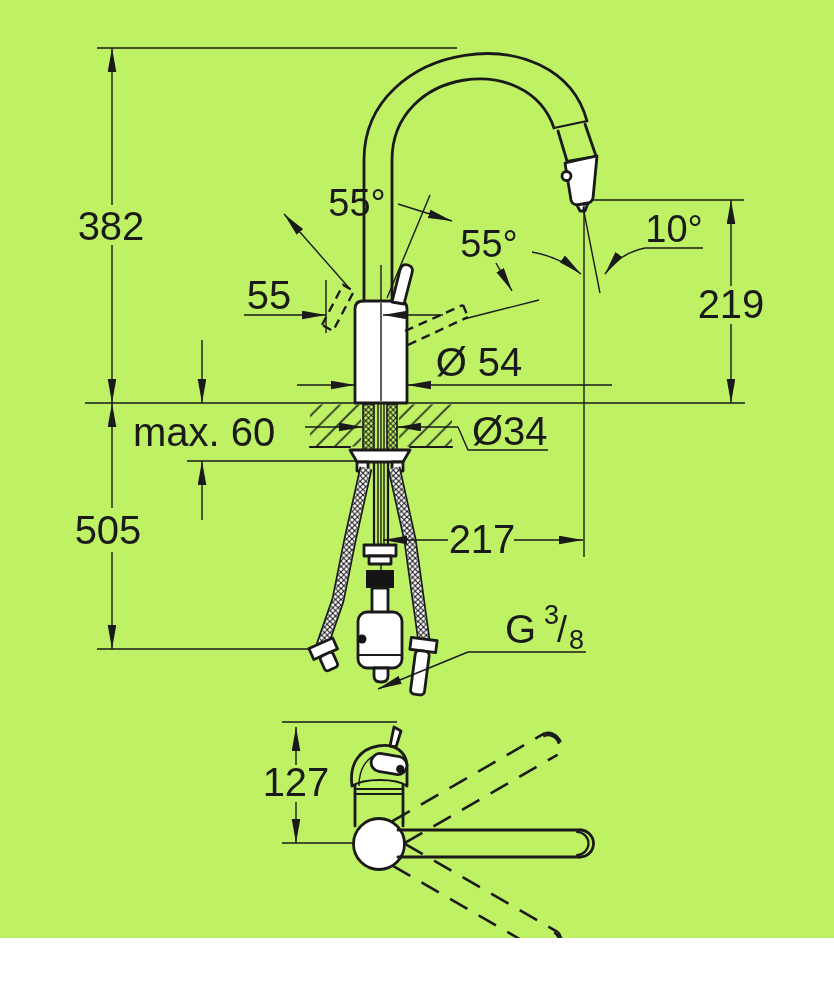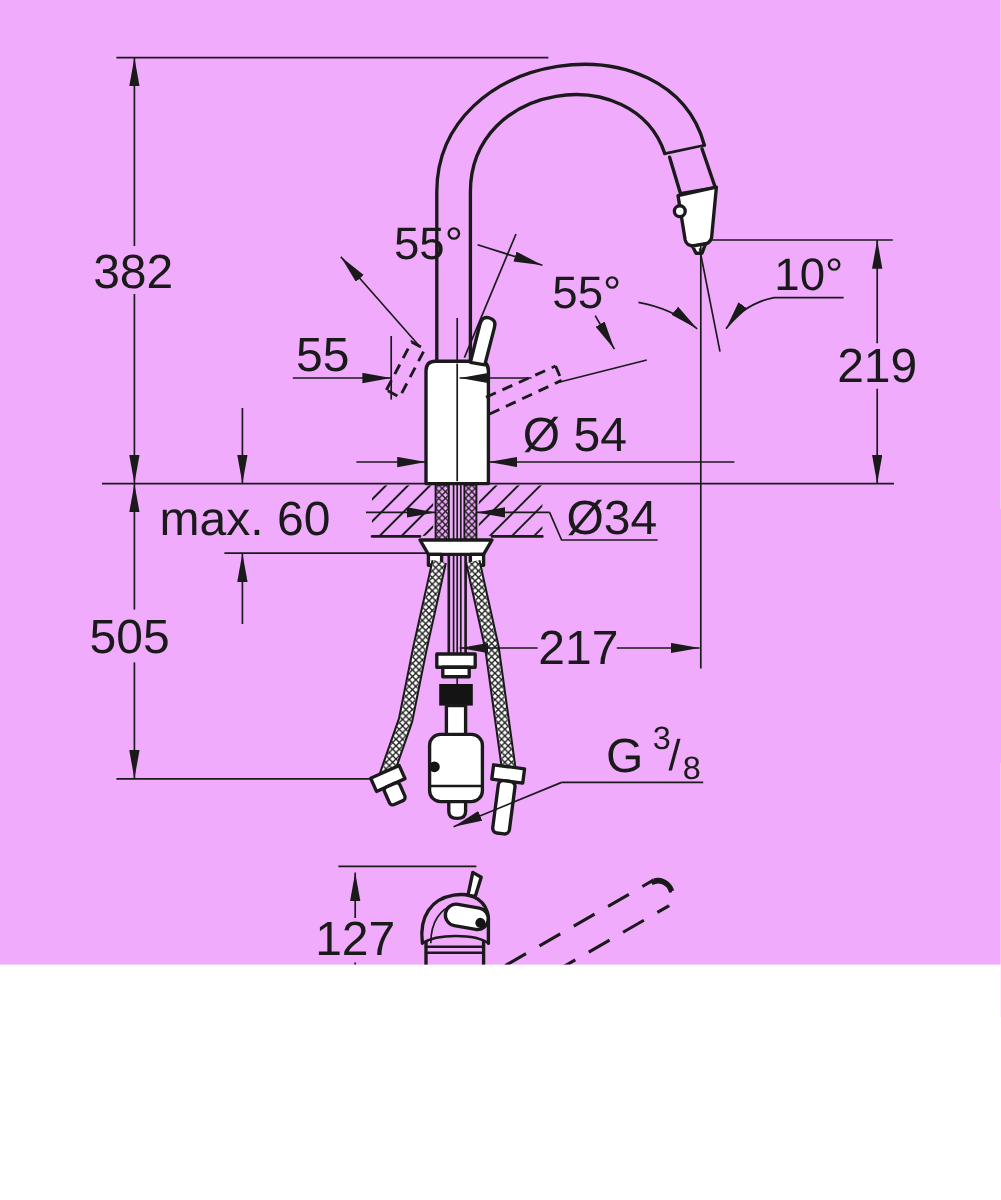--- a/index.html
+++ b/index.html
@@ -1,16 +1,16 @@
 <!DOCTYPE html>
 <html><head>
 <meta charset="utf-8">
 <style>
   html,body{margin:0;padding:0;background:#fff;}
-  .stage{position:relative;width:834px;height:804px;background:#f0abfc;overflow:hidden;
+  .stage{position:relative;width:834px;height:938px;background:#bef264;overflow:hidden;
          font-family:"Liberation Sans", sans-serif;}
   svg{position:absolute;left:0;top:0;}
   text{font-family:"Liberation Sans", sans-serif;fill:#1a1a1a;}
   .dim-txt{font-size:40px;}
   .dim-txt-sm{font-size:38px;}
   .obj{stroke:#1a1a1a;fill:none;stroke-width:2.8;stroke-linecap:round;stroke-linejoin:round;}
   .obj-fill{stroke:#1a1a1a;fill:#ffffff;stroke-width:2.8;stroke-linejoin:round;}
   .obj-med{stroke:#1a1a1a;fill:none;stroke-width:2.2;stroke-linecap:round;}
   .dim{stroke:#1a1a1a;fill:none;stroke-width:1.4;}
   .dashed{stroke:#1a1a1a;fill:none;stroke-width:2.4;stroke-dasharray:9 6;}

